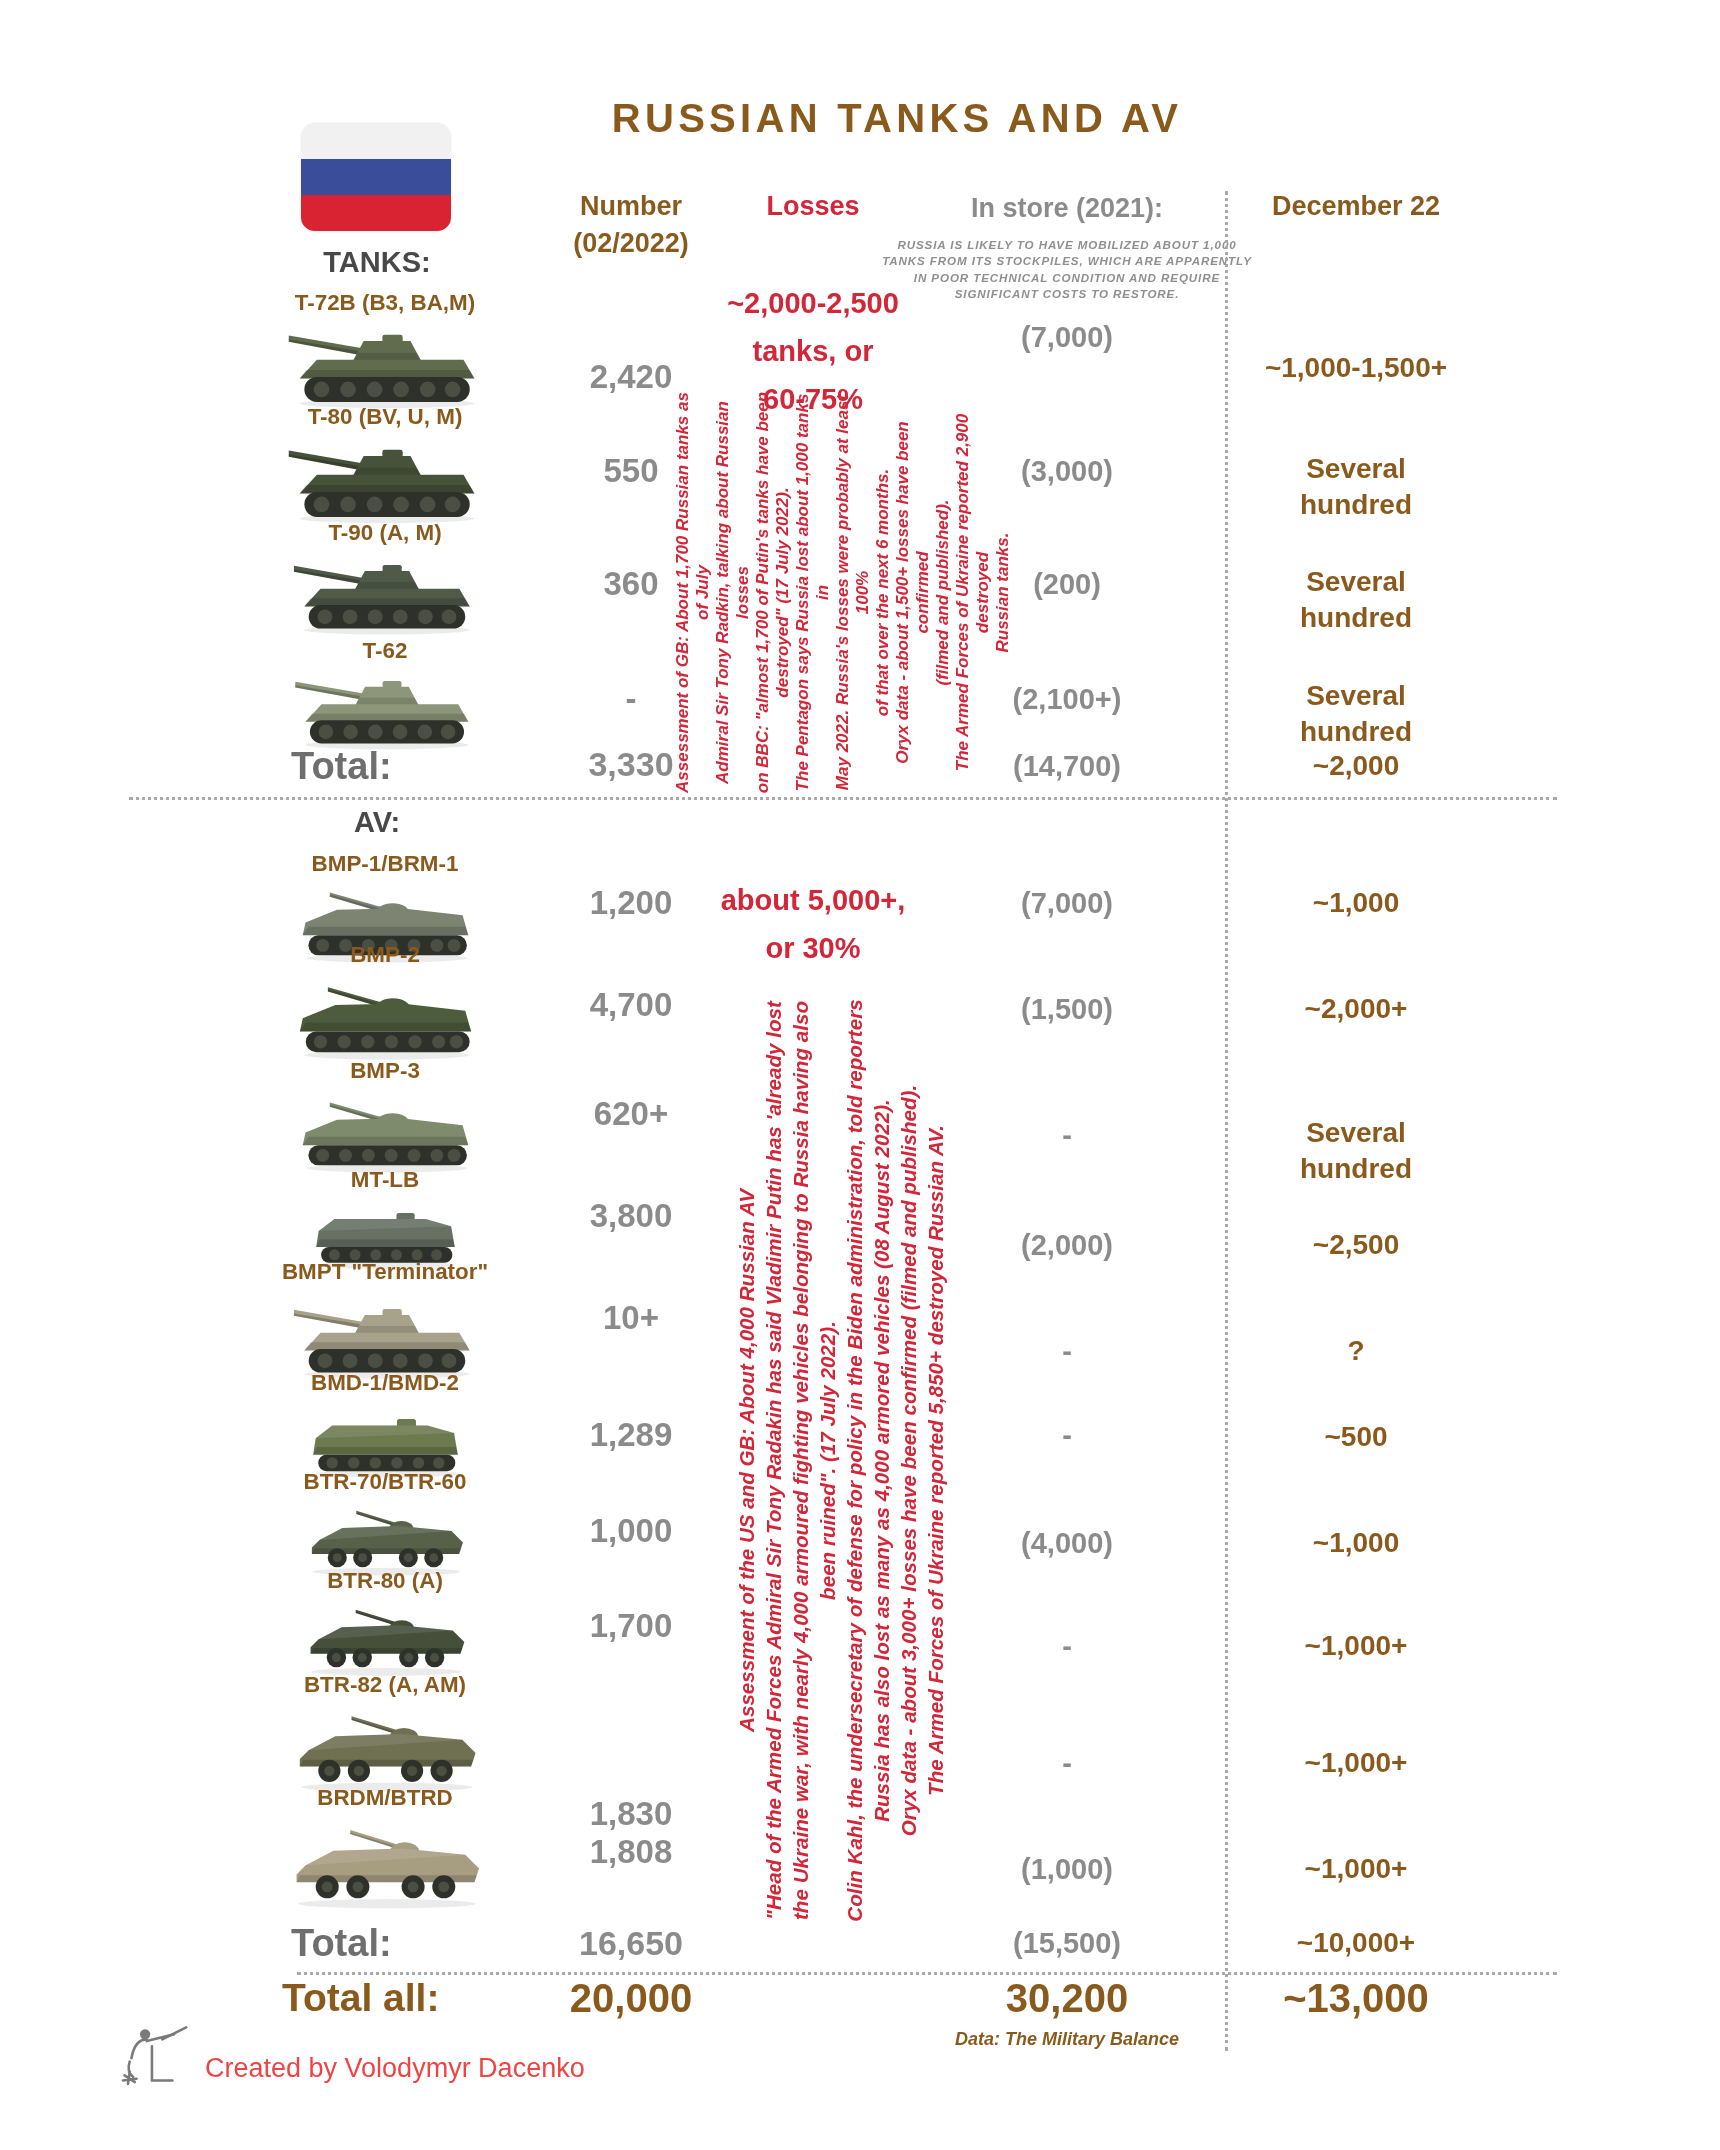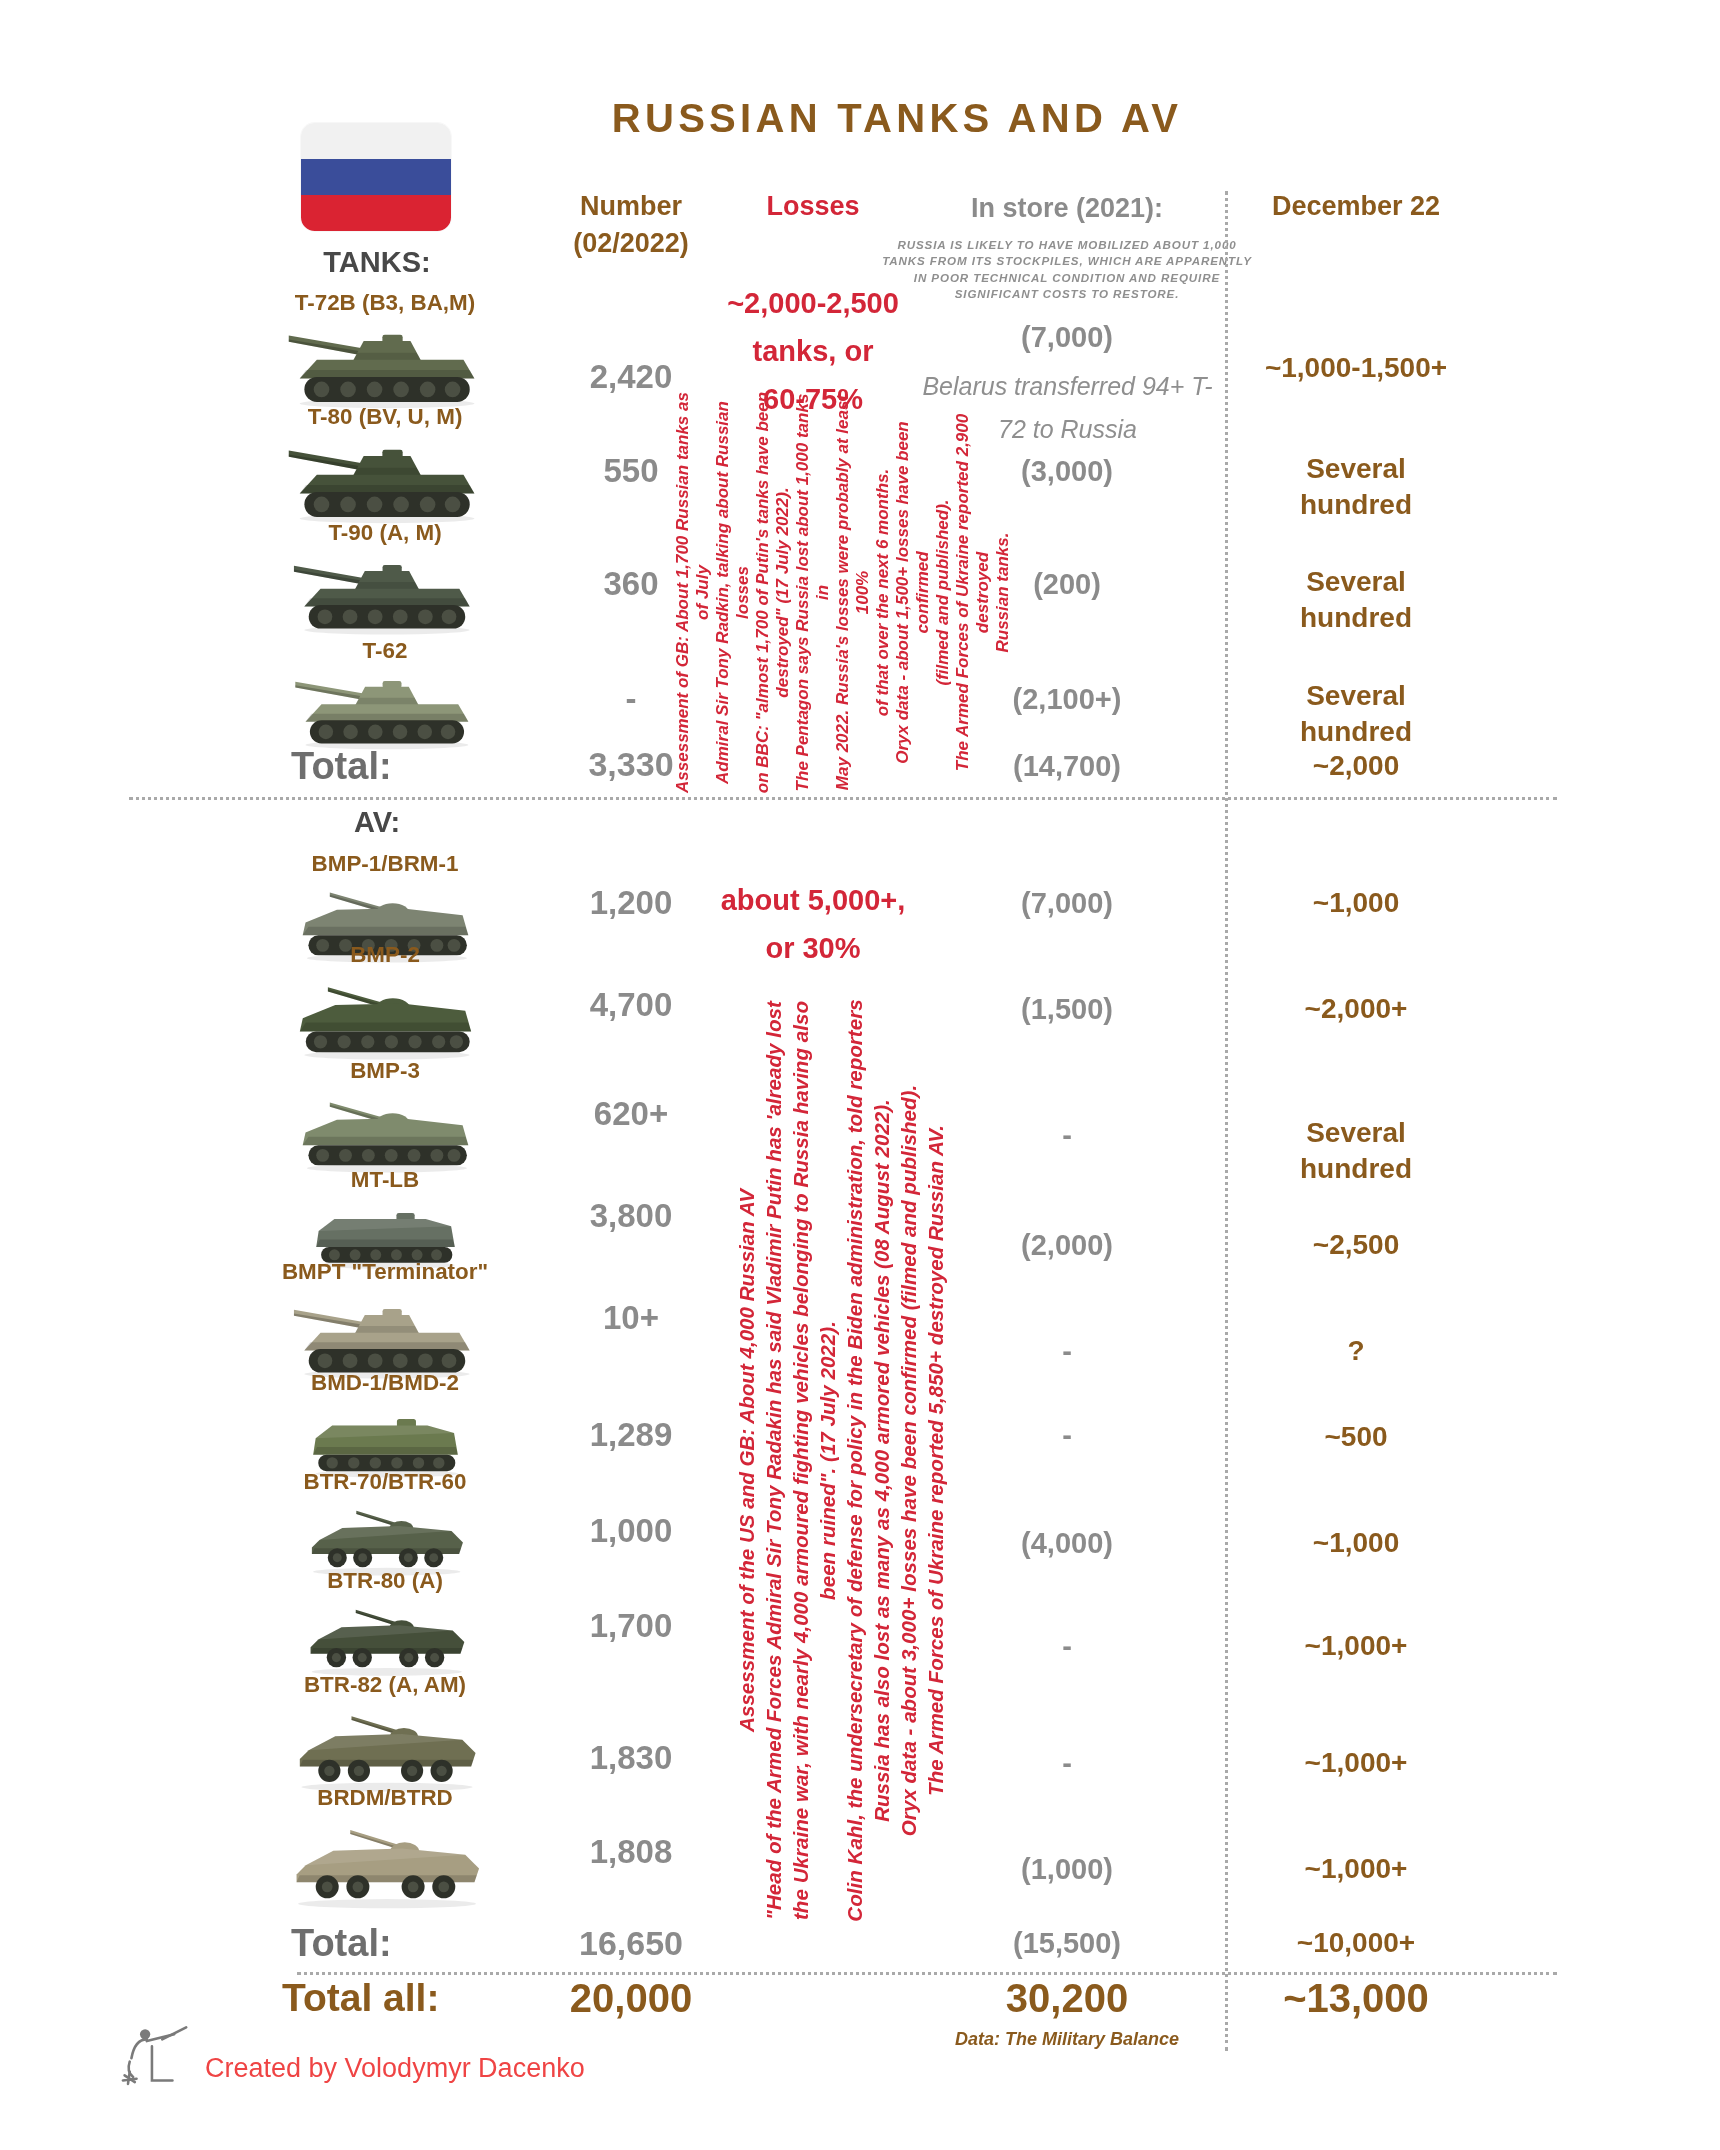--- a/index.html
+++ b/index.html
@@ -157,21 +157,20 @@
   <div class="abs colhead h-brown cc" style="left:1356px;top:206px;">December 22</div>
 
   <div class="abs vline"></div>
 
   <div class="abs vlabel" style="top:303px;">T-72B (B3, BA,M)</div>
   <svg class="abs veh" style="top:308px;color:#616b4e;" width="275" height="102" viewBox="0 0 320 118">
       <use href="#sym-tank"></use>
     </svg>
   <div class="abs num" style="top:377px;">2,420</div>
   <div class="abs store" style="top:337px;">(7,000)</div>
-  <div class="abs store-note">Belarus transferred 94+ T-72 to Russia</div>
   <div class="abs dec" style="top:368px;">~1,000-1,500+</div>
 
   <div class="abs vlabel" style="top:417px;">T-80 (BV, U, M)</div>
   <svg class="abs veh" style="top:423px;color:#46523a;" width="275" height="102" viewBox="0 0 320 118">
       <use href="#sym-tank"></use>
     </svg>
   <div class="abs num" style="top:471px;">550</div>
   <div class="abs store" style="top:471px;">(3,000)</div>
   <div class="abs dec wrap" style="top:487px;">Several hundred</div>
 
@@ -275,21 +274,21 @@
       <use href="#sym-apc8"></use>
     </svg>
   <div class="abs num" style="top:1626px;">1,700</div>
   <div class="abs store" style="top:1646px;">-</div>
   <div class="abs dec" style="top:1646px;">~1,000+</div>
 
   <div class="abs vlabel" style="top:1685px;">BTR-82 (A, AM)</div>
   <svg class="abs veh" style="top:1697px;color:#6f6f52;" width="275" height="96" viewBox="0 0 320 112">
       <use href="#sym-apc8"></use>
     </svg>
-  <div class="abs num" style="top:1758px;text-align:right;">1,830</div>
+  <div class="abs num" style="top:1814px;text-align:right;">1,830</div>
   <div class="abs store" style="top:1763px;">-</div>
   <div class="abs dec" style="top:1763px;">~1,000+</div>
 
   <div class="abs vlabel" style="top:1798px;">BRDM/BTRD</div>
   <svg class="abs veh" style="top:1810px;color:#a79e82;" width="275" height="100" viewBox="0 0 320 116">
       <use href="#sym-apc8"></use>
     </svg>
   <div class="abs num" style="top:1852px;">1,808</div>
   <div class="abs store" style="top:1869px;">(1,000)</div>
   <div class="abs dec" style="top:1869px;">~1,000+</div>

